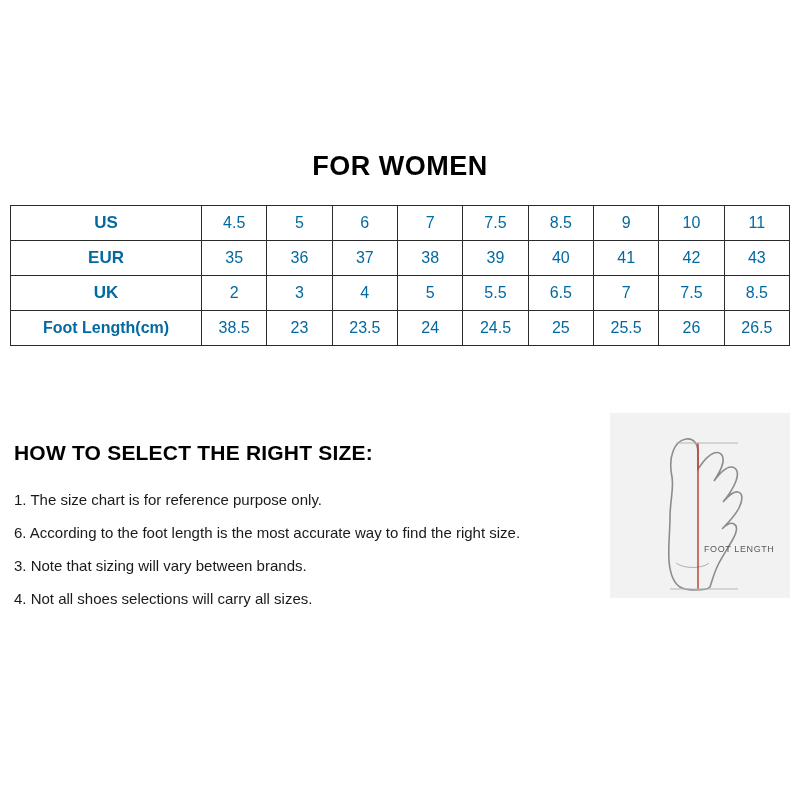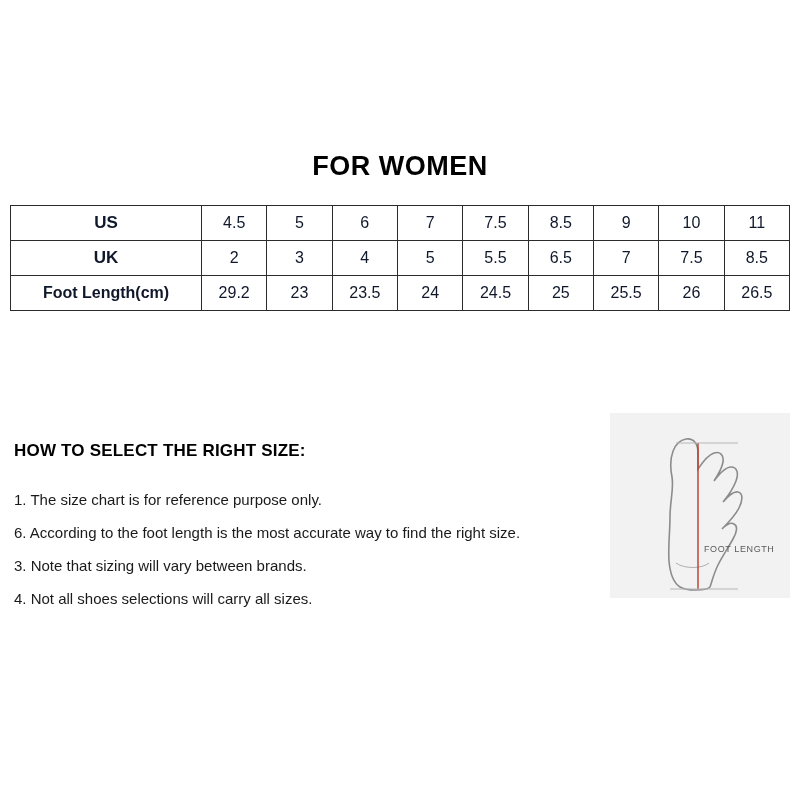--- a/index.html
+++ b/index.html
@@ -44,39 +44,39 @@
     width: 780px;
     border-collapse: collapse;
     table-layout: fixed;
   }
   .size-table td {
     border: 1px solid #2b2b2b;
     height: 34px;
     text-align: center;
     vertical-align: middle;
     font-size: 16px;
-    color: #0f172a;
+    color: #0369a1;
     padding: 0;
   }
   .size-table td.row-head {
     font-weight: bold;
     font-size: 17px;
     width: 190px;
   }
   .size-table tr:last-child td.row-head {
     font-size: 16px;
     margin-left: 16px;
   }
 
   
   .howto-title {
     position: absolute;
     left: 14px;
     top: 432px;
-    font-size: 17px;
+    font-size: 21px;
     font-weight: bold;
     color: #000000;
     letter-spacing: 0.2px;
   }
   .howto-list {
     position: absolute;
     left: 14px;
     top: 478px;
     width: 620px;
   }
@@ -129,34 +129,46 @@
         <td>5</td>
         <td>6</td>
         <td>7</td>
         <td>7.5</td>
         <td>8.5</td>
         <td>9</td>
         <td>10</td>
         <td>11</td>
       </tr>
       <tr>
+        <td class="row-head">EUR</td>
+        <td>35</td>
+        <td>36</td>
+        <td>37</td>
+        <td>38</td>
+        <td>39</td>
+        <td>40</td>
+        <td>41</td>
+        <td>42</td>
+        <td>43</td>
+      </tr>
+      <tr>
         <td class="row-head">UK</td>
         <td>2</td>
         <td>3</td>
         <td>4</td>
         <td>5</td>
         <td>5.5</td>
         <td>6.5</td>
         <td>7</td>
         <td>7.5</td>
         <td>8.5</td>
       </tr>
       <tr>
         <td class="row-head">Foot Length(cm)</td>
-        <td>29.2</td>
+        <td>38.5</td>
         <td>23</td>
         <td>23.5</td>
         <td>24</td>
         <td>24.5</td>
         <td>25</td>
         <td>25.5</td>
         <td>26</td>
         <td>26.5</td>
       </tr>
     </tbody>

